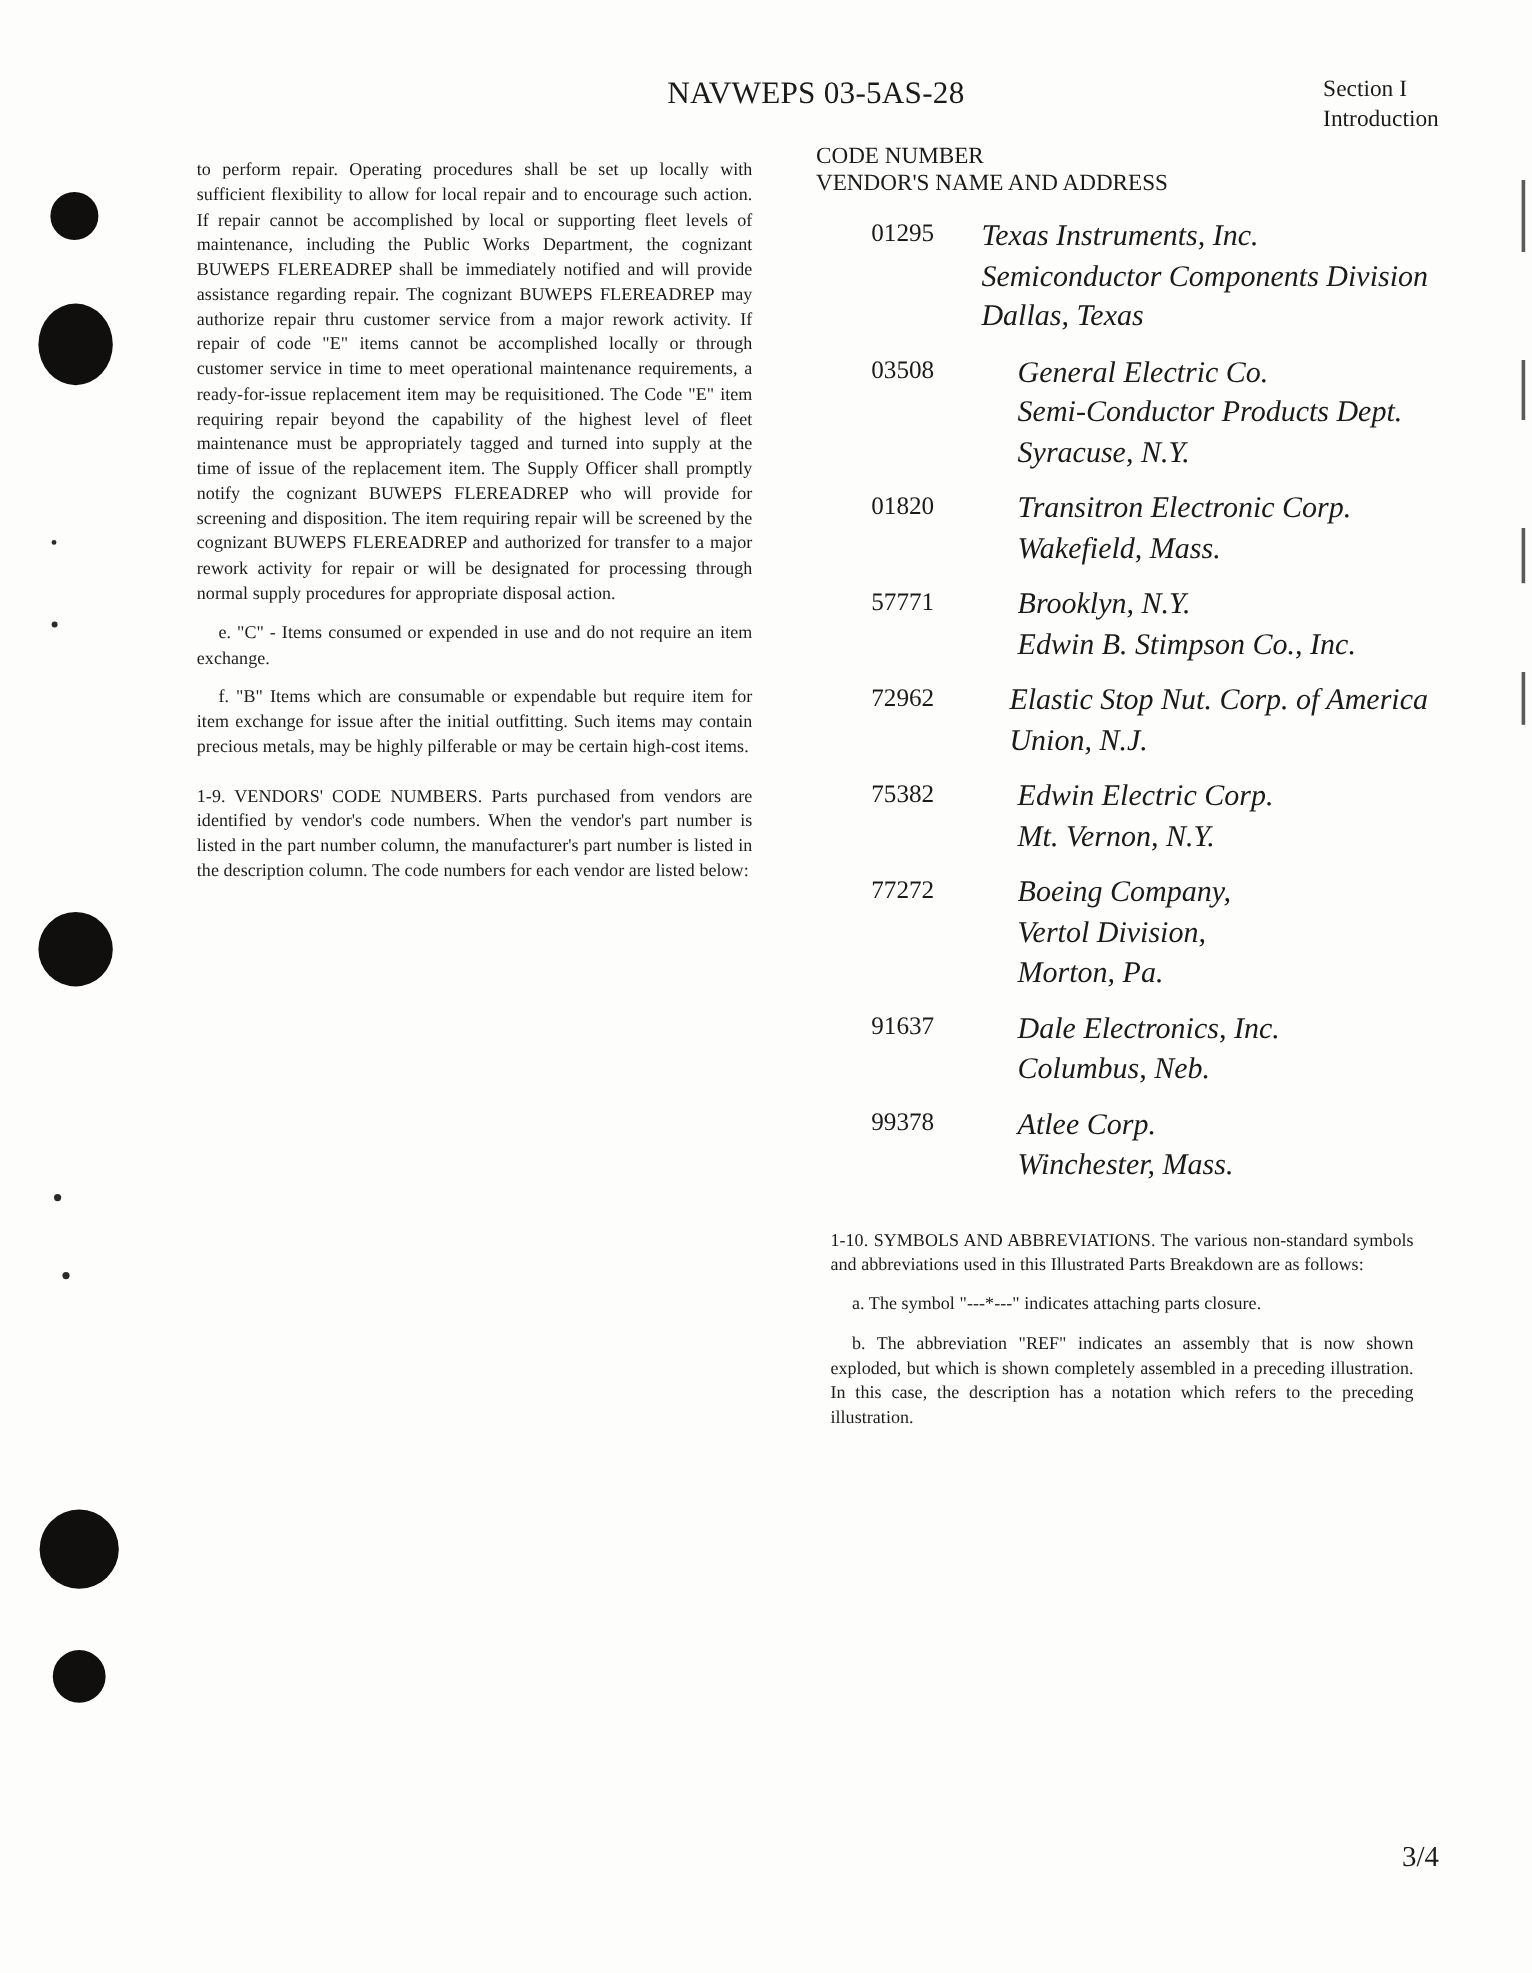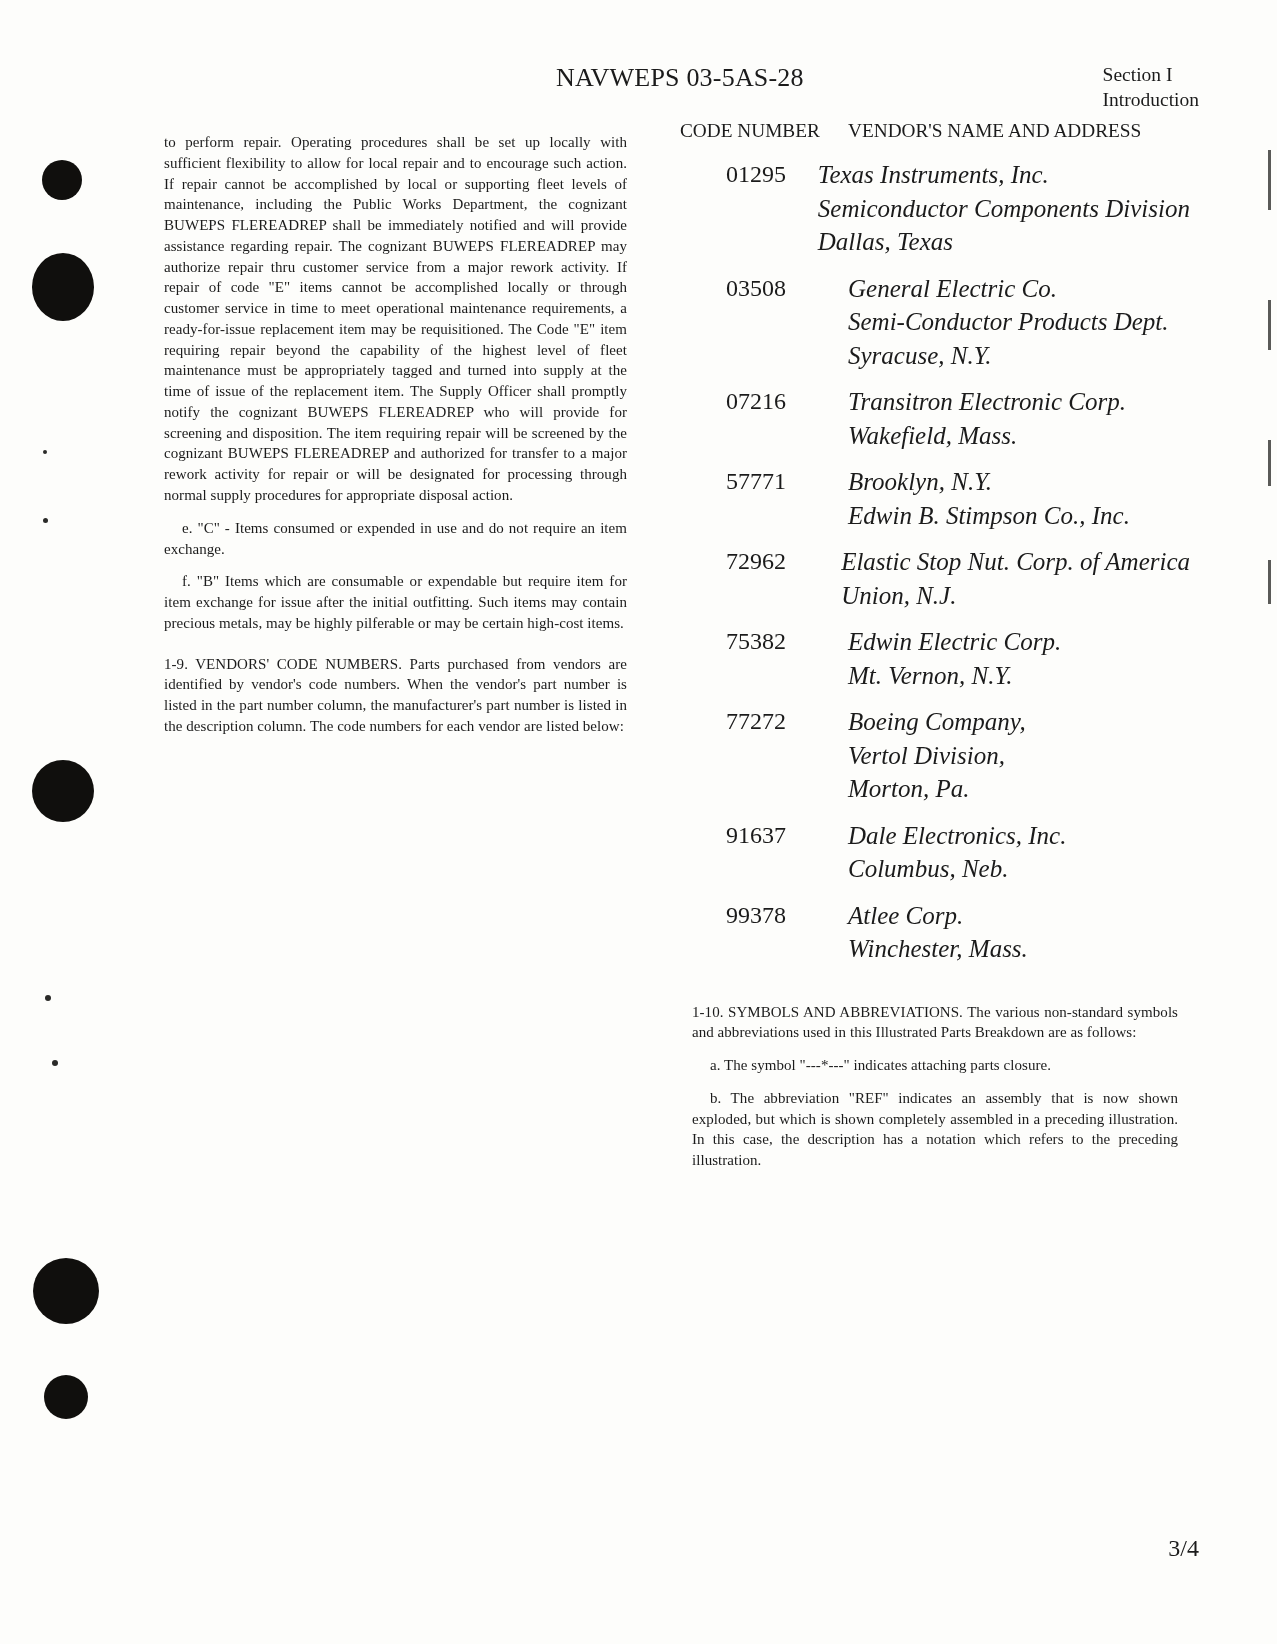--- a/index.html
+++ b/index.html
@@ -91,33 +91,34 @@
   }
   p.body.indent { text-indent: 18px; }
   p.gap { margin-top: 20px; }
 
   
   .vendor-head {
     display: flex;
     font-size: 19.3px;
     margin: 0 0 16px 0;
     white-space: nowrap;
+    flex-direction: column;
   }
   .vendor-head .h-code { width: 168px; }
   .vendor-head .h-name { flex: 1; }
 
   .vendor-row {
     display: flex;
     margin-bottom: 13px;
   }
   .vendor-code {
     width: 168px;
     padding-left: 46px;
     box-sizing: border-box;
-    font-size: 24px;
+    font-size: 21px;
     line-height: 1.34;
     white-space: nowrap;
   }
   .vendor-addr {
     flex: 1;
     font-size: 25px;
     line-height: 1.34;
     font-style: italic;
   }
   .vendor-addr div { white-space: nowrap; }
@@ -188,21 +189,21 @@
           </div>
           <div class="vendor-row">
             <div class="vendor-code">03508</div>
             <div class="vendor-addr">
               <div>General Electric Co.</div>
               <div>Semi-Conductor Products Dept.</div>
               <div>Syracuse, N.Y.</div>
             </div>
           </div>
           <div class="vendor-row">
-            <div class="vendor-code">07216</div>
+            <div class="vendor-code">01820</div>
             <div class="vendor-addr">
               <div>Transitron Electronic Corp.</div>
               <div>Wakefield, Mass.</div>
             </div>
           </div>
           <div class="vendor-row">
             <div class="vendor-code">57771</div>
             <div class="vendor-addr">
               <div>Brooklyn, N.Y.</div>
               <div>Edwin B. Stimpson Co., Inc.</div>

